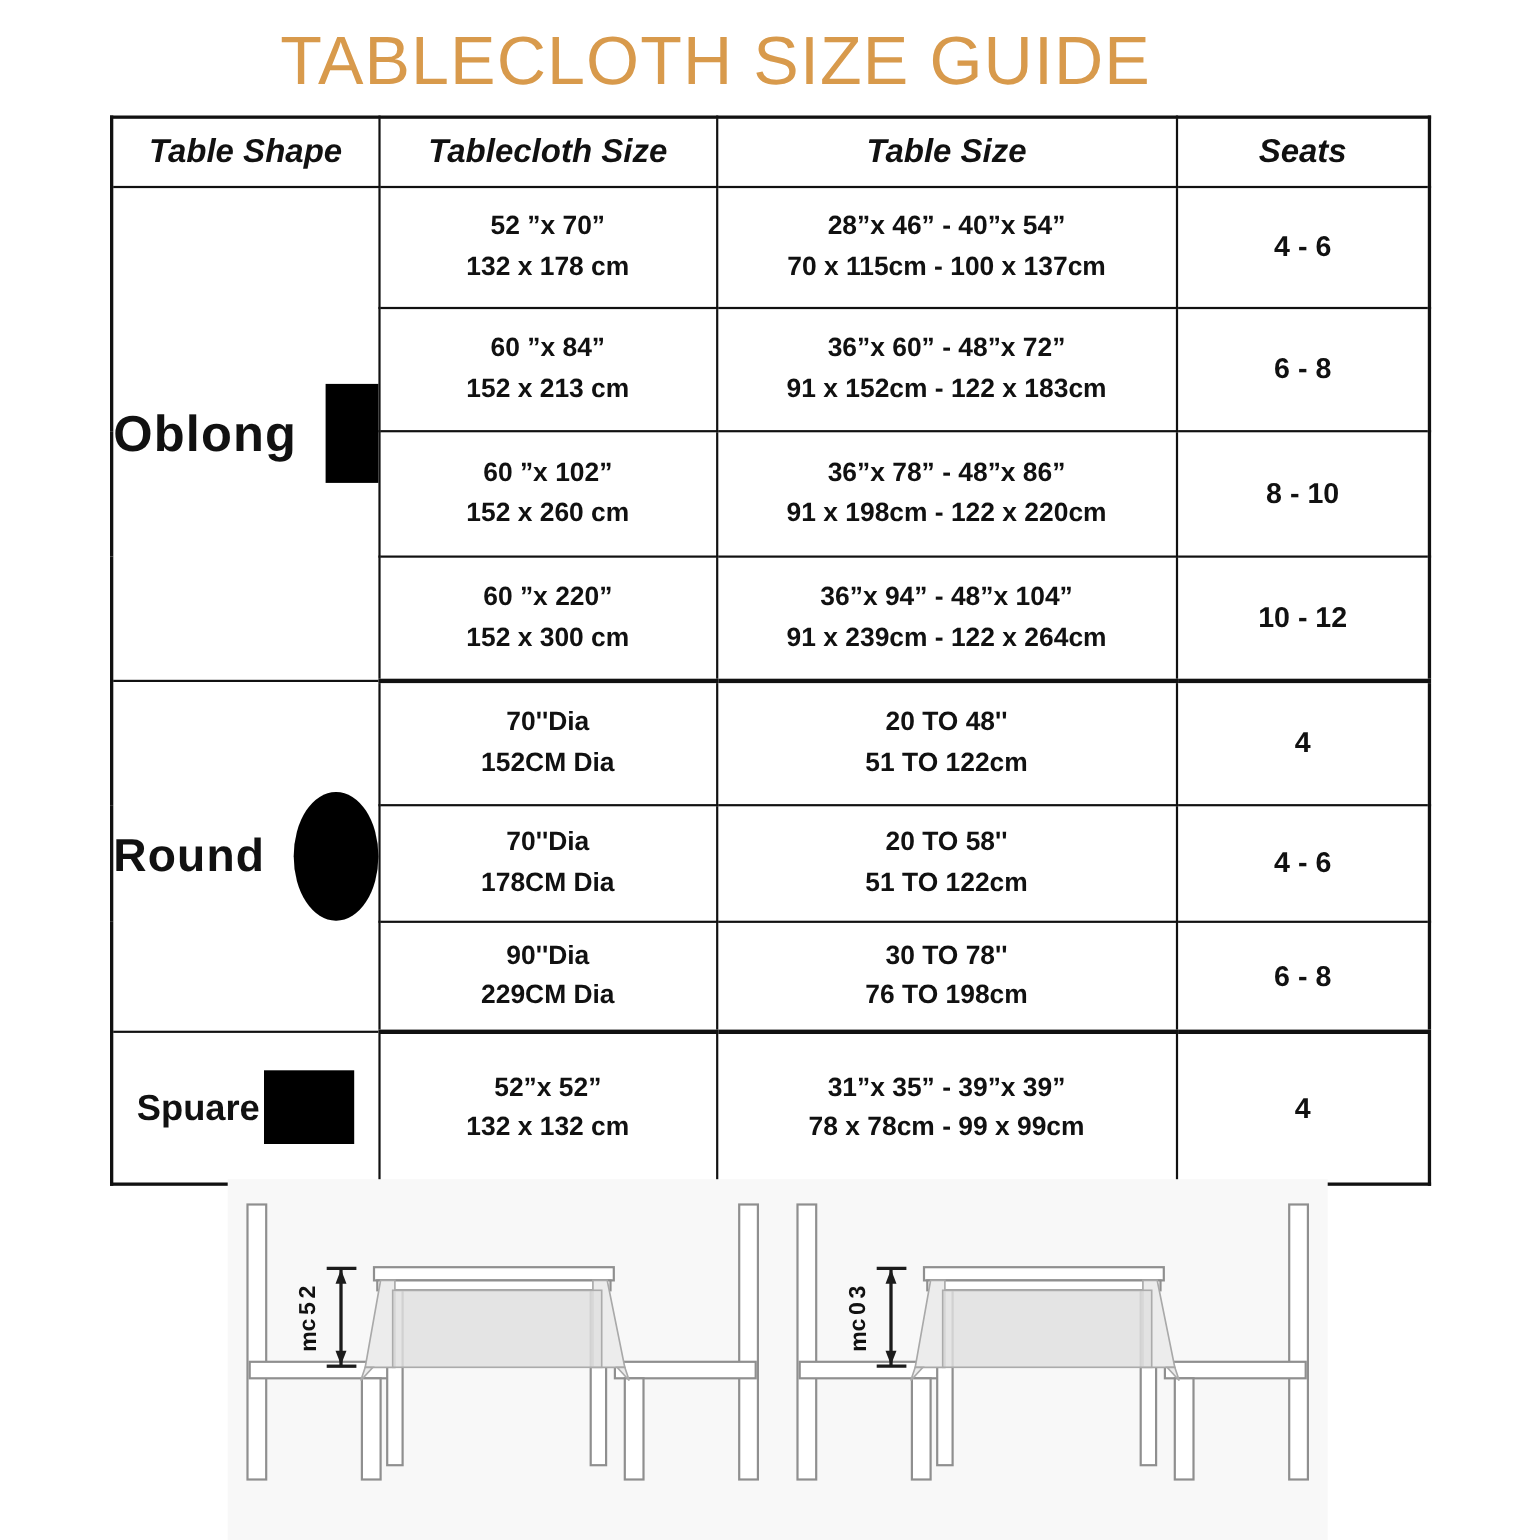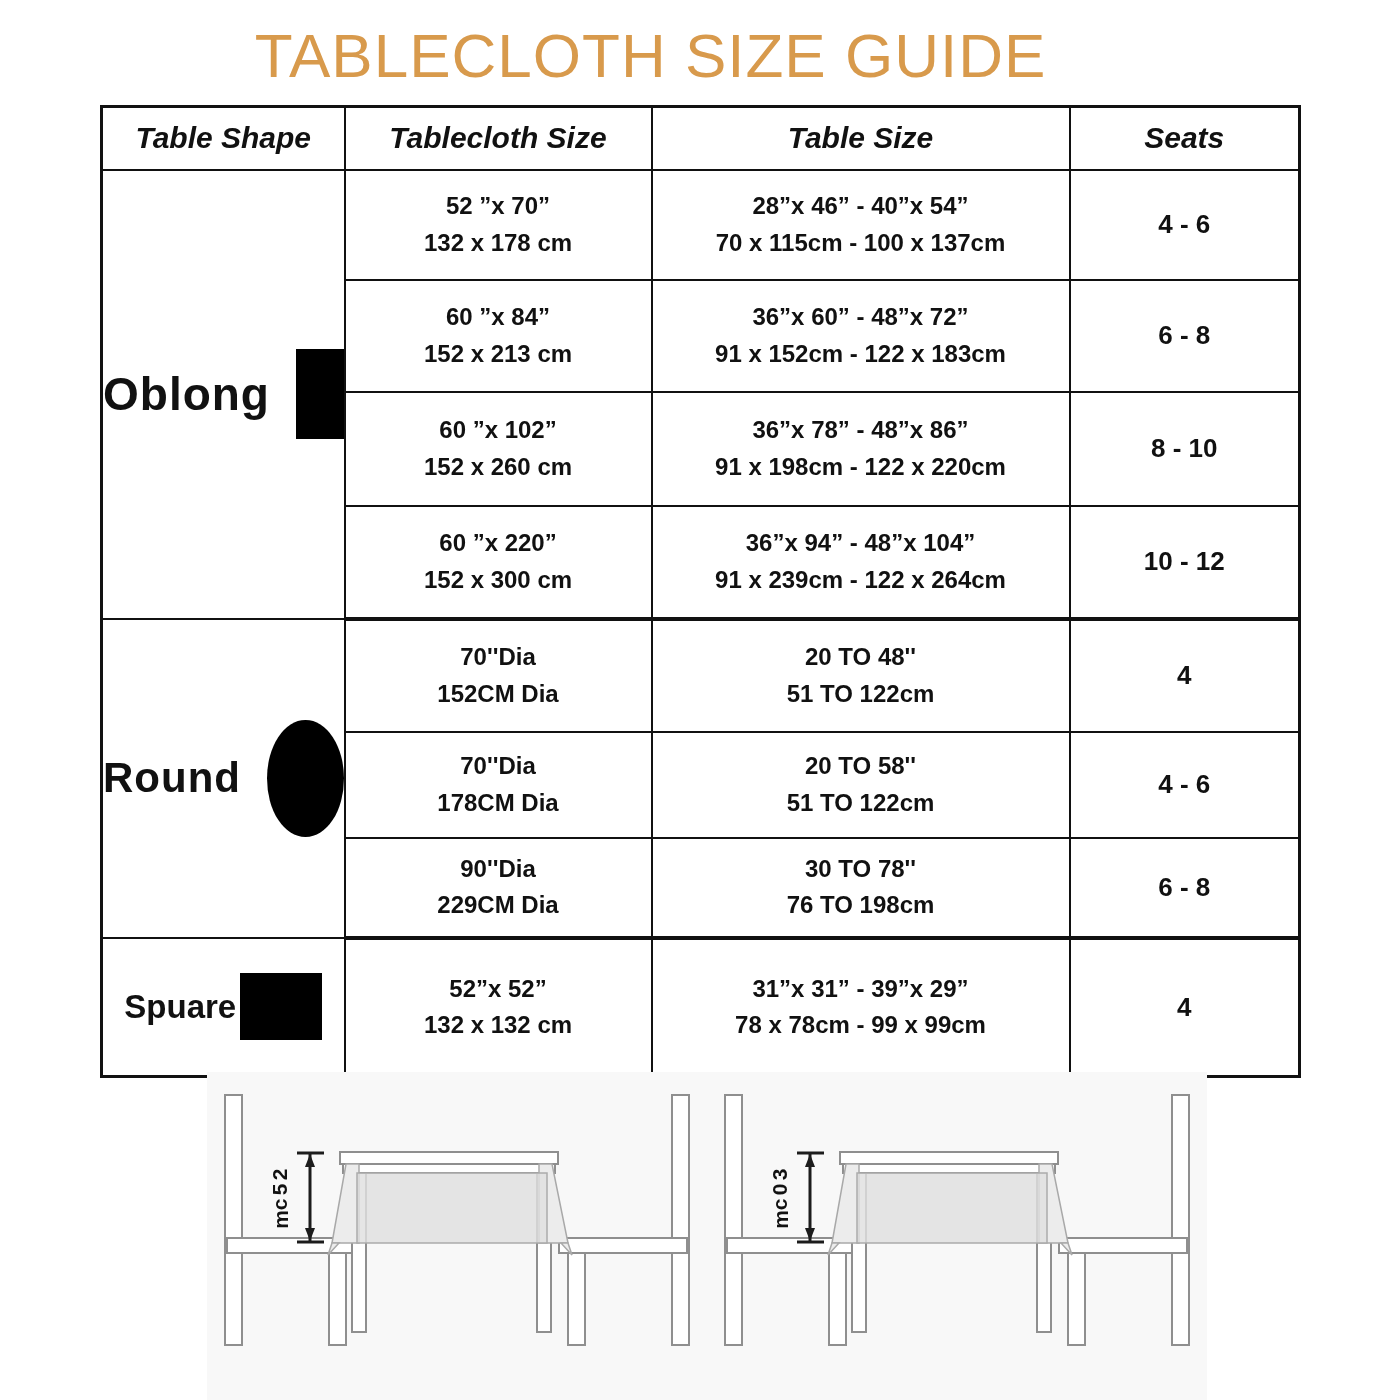--- a/index.html
+++ b/index.html
@@ -188,21 +188,21 @@
         <div class="shape-stack square-stack">
           <div class="shape-label lbl-square">Spuare</div>
           <div class="shape-icon square-icon"></div>
         </div>
       </td>
       <td class="data-cell">
         <div>52”x 52”</div>
           <div>132 x 132 cm</div>
       </td>
       <td class="data-cell">
-        <div>31”x 31” - 39”x 29”</div>
+        <div>31”x 35” - 39”x 39”</div>
           <div>78 x 78cm - 99 x 99cm</div>
       </td>
       <td class="seats-cell">4</td>
     </tr>
   </tbody>
 </table>
 
 <div class="diagrams">
 
   <div class="diagram">

